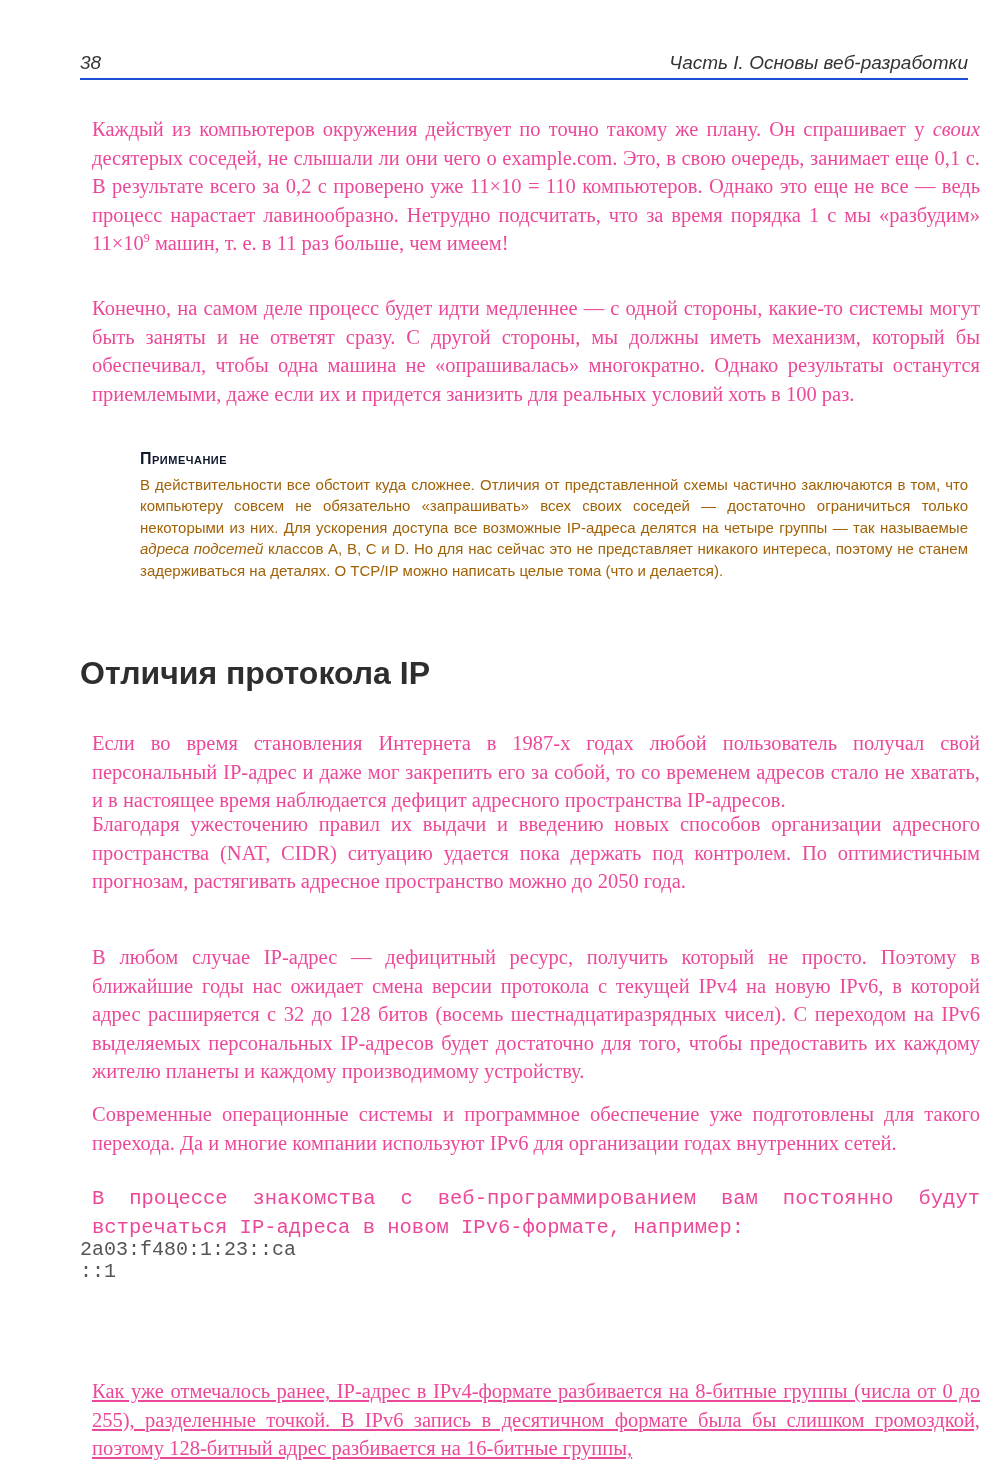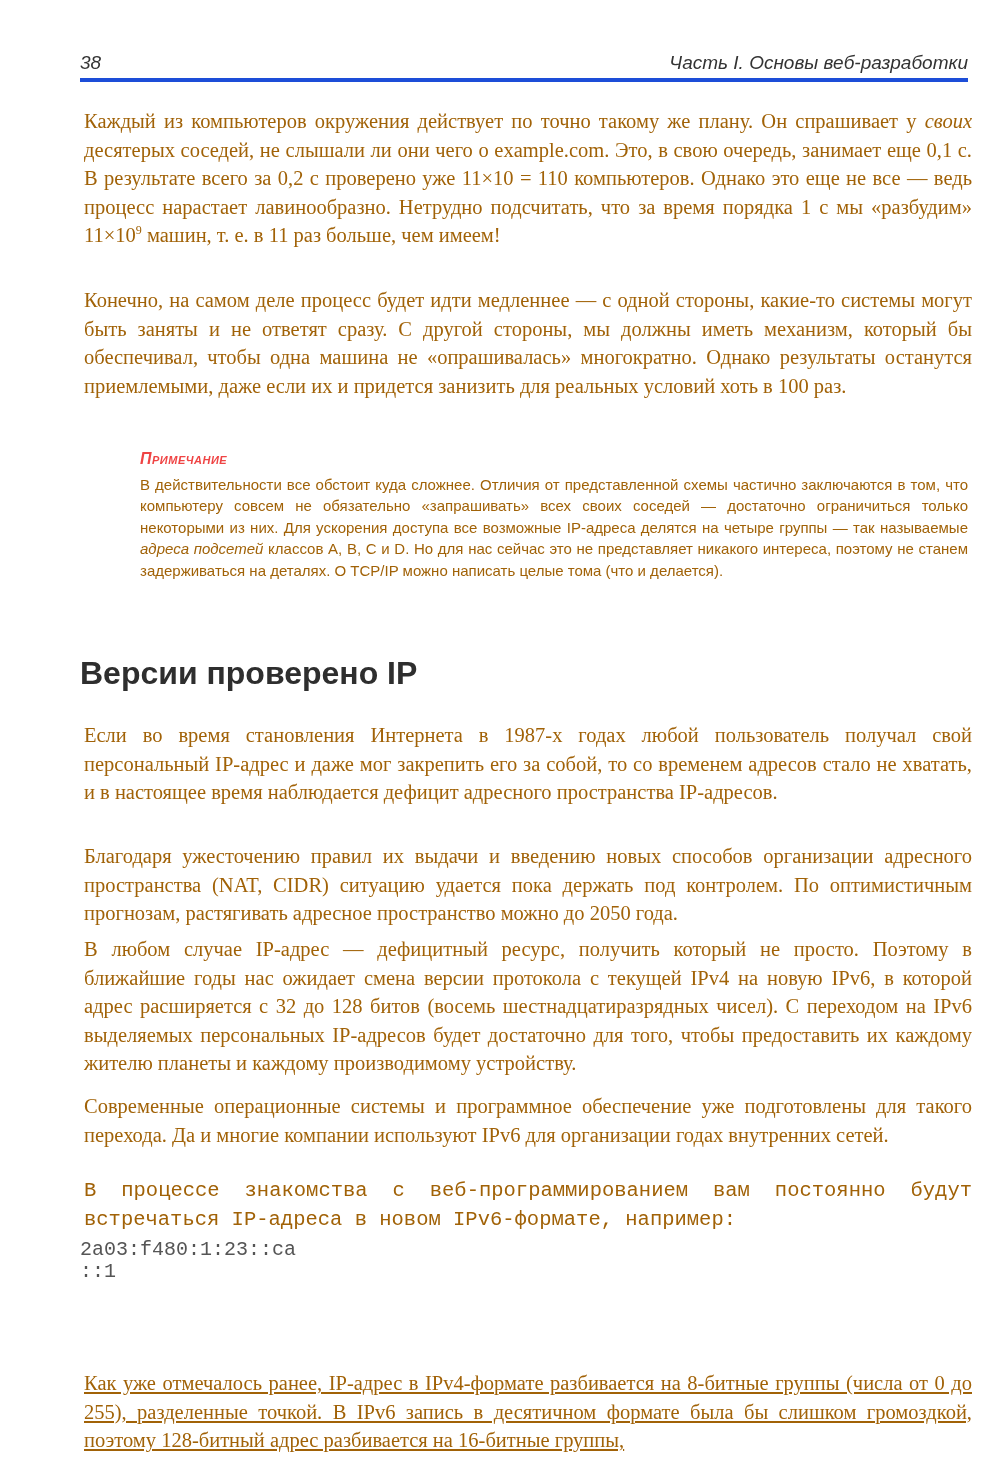--- a/index.html
+++ b/index.html
@@ -3,36 +3,36 @@
 <meta charset="utf-8">
 <style>
   html, body { margin: 0; padding: 0; }
   body {
     width: 1000px; height: 1469px; background: #ffffff; position: relative; overflow: hidden;
     color: #2a2a2a;
   }
   .page { position: absolute; left: 80px; top: 0; width: 888px; }
   .header {
     position: absolute; top: 52px; left: 0; width: 888px; height: 26px;
-    border-bottom: 4px solid #1d4ed8;
+    border-bottom: 2px solid #1d4ed8;
     font-family: "Liberation Sans", sans-serif; font-style: italic; font-size: 19px; color: #333;
   }
   .header .num { position: absolute; left: 0; top: 0; }
   .header .part { position: absolute; right: 0; top: 0; margin-left: 24px; }
   .body-text {
     font-family: "Liberation Serif", serif; font-size: 20.5px; line-height: 28.6px;
-    text-align: justify; color: #a16207; margin: 4px;
+    text-align: justify; color: #ec4899; margin: 12px;
   }
   .p { position: absolute; left: 0; width: 888px; }
   .note {
     position: absolute; left: 60px; width: 828px;
   }
   .note-title {
-    font-family: "Liberation Sans", sans-serif; font-weight: bold; font-style: italic;
-    font-size: 16px; font-variant: small-caps; letter-spacing: 0.5px; color: #ef4444;
+    font-family: "Liberation Sans", sans-serif; font-weight: bold; 
+    font-size: 16px; font-variant: small-caps; letter-spacing: 0.5px; color: #0f172a;
   }
   .note-text {
     font-family: "Liberation Sans", sans-serif; font-size: 15px; line-height: 21.4px;
     text-align: justify; color: #a16207; margin-top: 6px;
   }
   .h2 {
     position: absolute; left: 0; top: 655px;
     font-family: "Liberation Sans", sans-serif; font-weight: bold; font-size: 32px; color: #2e2e2e;
   }
   .code {
@@ -53,24 +53,24 @@
 
   <p class="body-text p" style="top:103px;"><span>Каждый из компьютеров окружения действует по точно такому же плану. Он спрашивает у </span><em>своих</em><span> десятерых соседей, не слышали ли они чего о example.com. Это, в свою очередь, занимает еще 0,1 с. В результате всего за 0,2 с проверено уже 11×10 = 110 компьютеров. Однако это еще не все — ведь процесс нарастает лавинообразно. Нетрудно подсчитать, что за время порядка 1 с мы «разбудим» 11×10</span><sup>9</sup><span> машин, т. е. в 11 раз больше, чем имеем!</span></p>
 
   <p class="body-text p" style="top:282px;">Конечно, на самом деле процесс будет идти медленнее — с одной стороны, какие-то системы могут быть заняты и не ответят сразу. С другой стороны, мы должны иметь механизм, который бы обеспечивал, чтобы одна машина не «опрашивалась» многократно. Однако результаты останутся приемлемыми, даже если их и придется занизить для реальных условий хоть в 100 раз.</p>
 
   <div class="note" style="top:450px;">
     <div class="note-title">Примечание</div>
     <div class="note-text"><span>В действительности все обстоит куда сложнее. Отличия от представленной схемы частично заключаются в том, что компьютеру совсем не обязательно «запрашивать» всех своих соседей — достаточно ограничиться только некоторыми из них. Для ускорения доступа все возможные IP-адреса делятся на четыре группы — так называемые </span><em>адреса подсетей</em><span> классов A, B, C и D. Но для нас сейчас это не представляет никакого интереса, поэтому не станем задерживаться на деталях. О TCP/IP можно написать целые тома (что и делается).</span></div>
   </div>
 
-  <div class="h2">Версии проверено IP</div>
+  <div class="h2">Отличия протокола IP</div>
 
   <p class="body-text p" style="top:717px;">Если во время становления Интернета в 1987-х годах любой пользователь получал свой персональный IP-адрес и даже мог закрепить его за собой, то со временем адресов стало не хватать, и в настоящее время наблюдается дефицит адресного пространства IP-адресов.</p>
-  <p class="body-text p" style="top:838px;">Благодаря ужесточению правил их выдачи и введению новых способов организации адресного пространства (NAT, CIDR) ситуацию удается пока держать под контролем. По оптимистичным прогнозам, растягивать адресное пространство можно до 2050 года.</p>
+  <p class="body-text p" style="top:798px;">Благодаря ужесточению правил их выдачи и введению новых способов организации адресного пространства (NAT, CIDR) ситуацию удается пока держать под контролем. По оптимистичным прогнозам, растягивать адресное пространство можно до 2050 года.</p>
   <p class="body-text p" style="top:931px;">В любом случае IP-адрес — дефицитный ресурс, получить который не просто. Поэтому в ближайшие годы нас ожидает смена версии протокола с текущей IPv4 на новую IPv6, в которой адрес расширяется с 32 до 128 битов (восемь шестнадцатиразрядных чисел). С переходом на IPv6 выделяемых персональных IP-адресов будет достаточно для того, чтобы предоставить их каждому жителю планеты и каждому производимому устройству.</p>
   <p class="body-text p" style="top:1088px;">Современные операционные системы и программное обеспечение уже подготовлены для такого перехода. Да и многие компании используют IPv6 для организации годах внутренних сетей.</p>
   <p class="body-text p" style="top:1173px;font-family:Liberation Mono, monospace;">В процессе знакомства с веб-программированием вам постоянно будут встречаться IP-адреса в новом IPv6-формате, например:</p>
 
   <div class="code">
     <div>2a03:f480:1:23::ca</div>
     <div>::1</div>
   </div>
 
   <p class="body-text p" style="top:1365px;text-decoration:underline;">Как уже отмечалось ранее, IP-адрес в IPv4-формате разбивается на 8-битные группы (числа от 0 до 255), разделенные точкой. В IPv6 запись в десятичном формате была бы слишком громоздкой, поэтому 128-битный адрес разбивается на 16-битные группы,</p>

